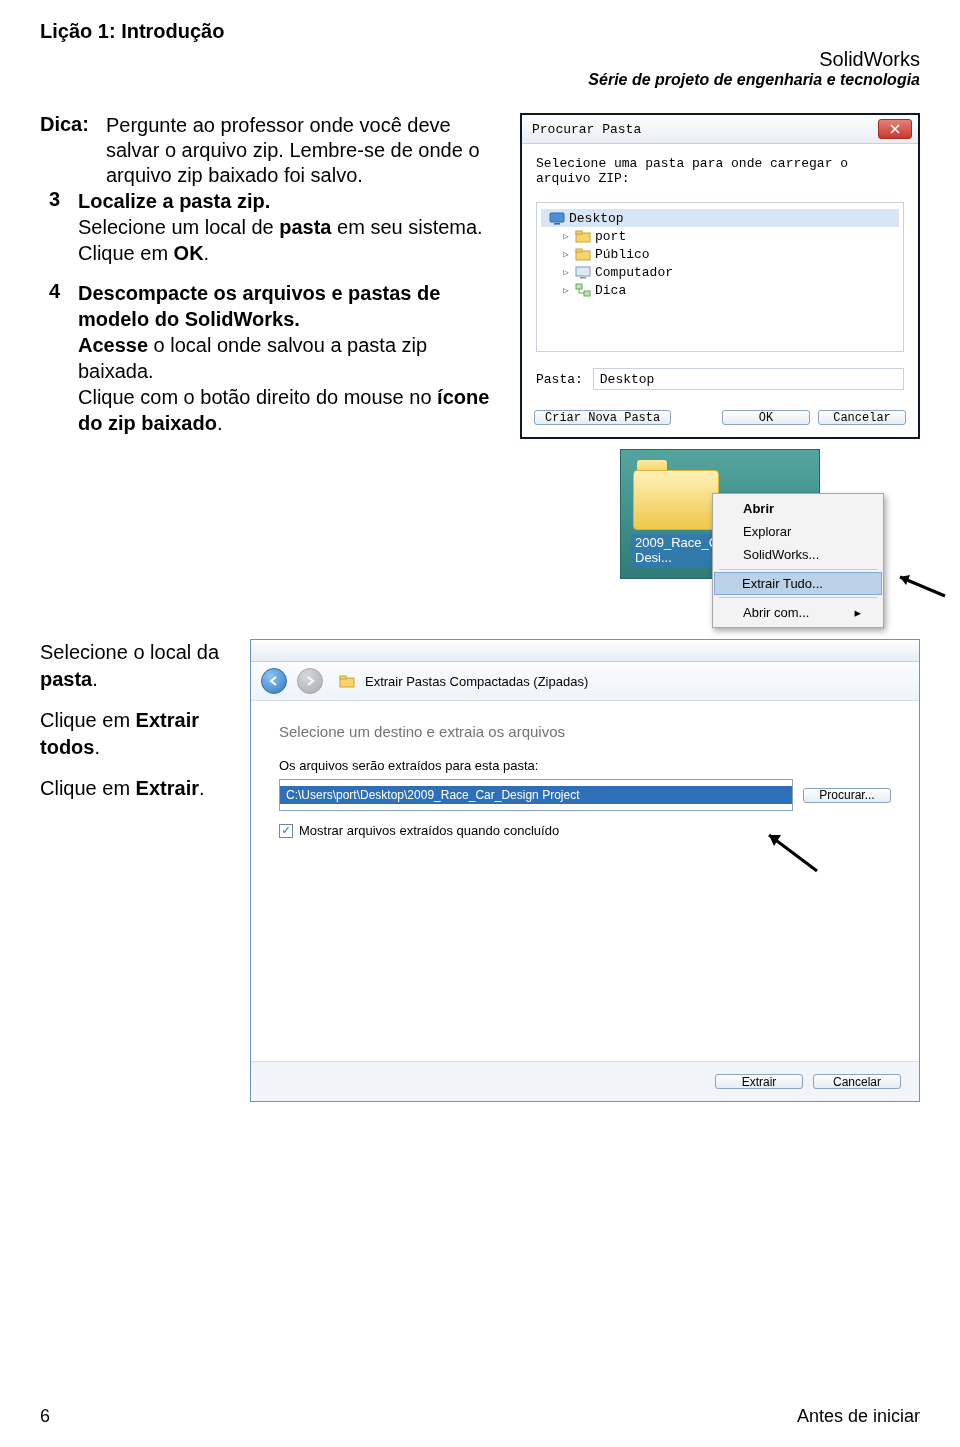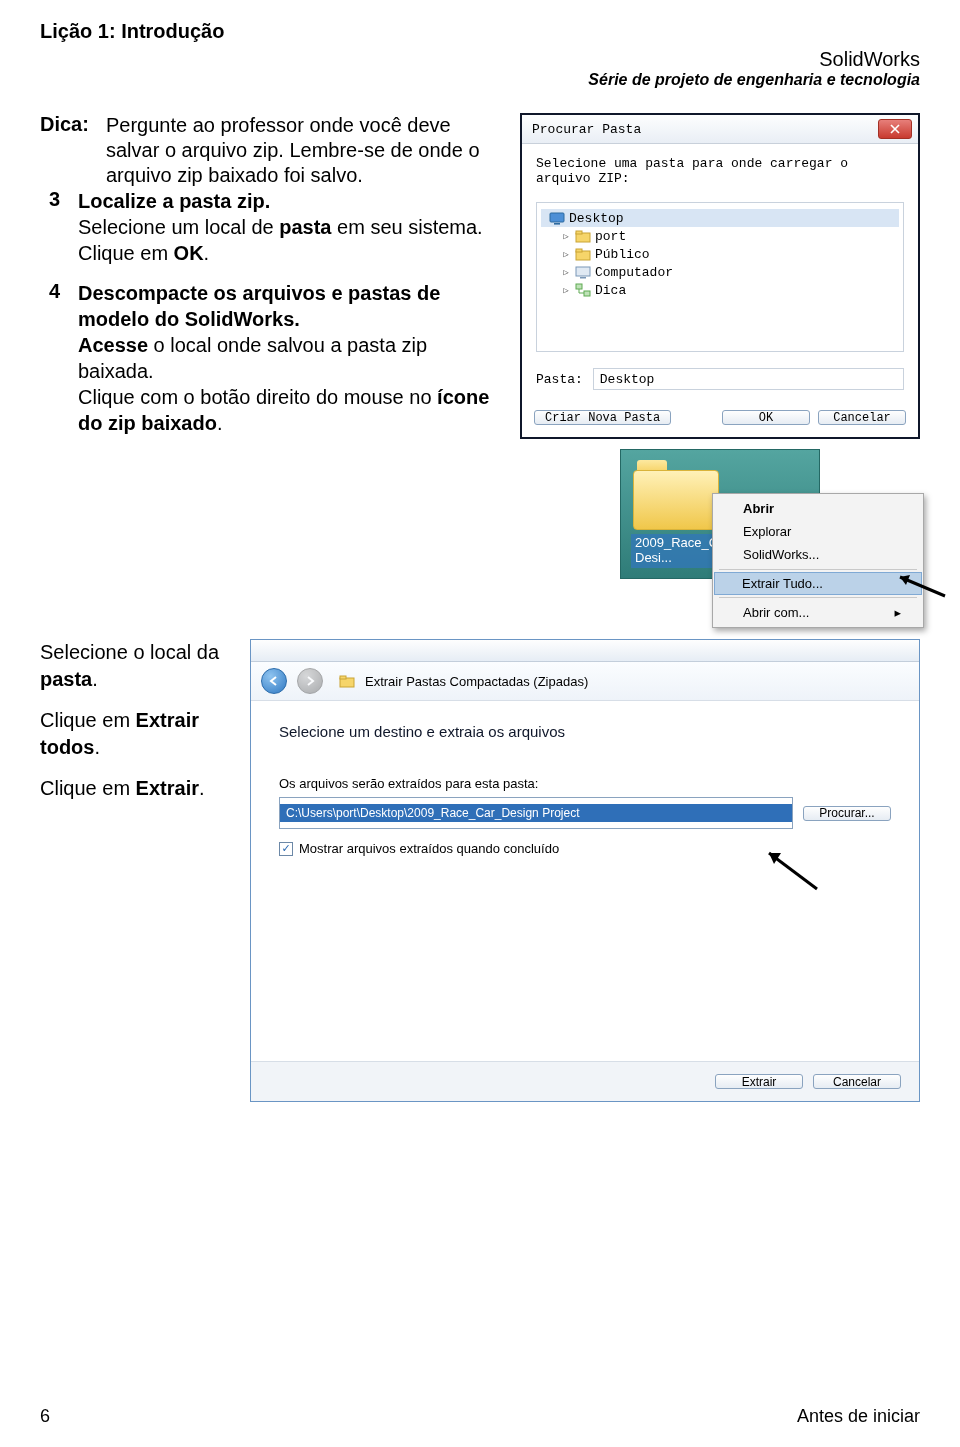--- a/index.html
+++ b/index.html
@@ -114,21 +114,21 @@
     position:absolute; left:0; top:10px; width:86px; height:60px;
     background: linear-gradient(#fff1b8,#f0c74a); border-radius:4px;
     border:1px solid #d9b33a;
   }
   .folder-label {
     position:absolute; left:10px; top:84px; color:#fff; font-size:13px; line-height:1.15;
     background: rgba(50,120,180,0.85); padding:2px 4px;
   }
   .ctxmenu {
     position: absolute; top: 44px; left: 92px;
-    width: 212px; background:#f3f3f3; border:1px solid #a8a8a8;
+    width: 172px; background:#f3f3f3; border:1px solid #a8a8a8;
     box-shadow: 2px 3px 6px rgba(0,0,0,0.35);
     padding: 3px 2px;
     font-family: "Segoe UI", Tahoma, sans-serif; font-size:13px;
   }
   .ctxmenu .mi {
     display:flex; align-items:center; justify-content:space-between;
     padding: 4px 20px 4px 28px; white-space:nowrap;
   }
   .ctxmenu .mi.first { font-weight:bold; }
   .ctxmenu .mi.hov { background: rgba(120,170,220,0.45); border:1px solid #7fa9d4; margin:-1px; padding:3px 19px 3px 27px;}
@@ -160,21 +160,21 @@
     border-bottom:1px solid #d7dee7; background:linear-gradient(#fbfdff,#eef3f9);
   }
   .navbtn {
     width:26px;height:26px;border-radius:50%;
     background:radial-gradient(circle at 35% 30%, #8fc4f0, #2f78c2);
     border:1px solid #2a6bab; display:flex;align-items:center;justify-content:center;
   }
   .navbtn.dis { filter: grayscale(1) opacity(0.55); }
   .wiz .hdr .folder-ico { margin-left:6px; }
   .wiz .wbody { padding: 22px 28px 30px 28px; min-height: 360px;}
-  .wiz .wtitle { color:#0f172a; font-size:15px; margin-bottom:36px; }
+  .wiz .wtitle { color:#737373; font-size:15px; margin-bottom:18px; }
   .wiz .wlbl { margin-bottom:6px; }
   .wiz .pathrow { display:flex; gap:10px; align-items:center; margin-bottom:12px;}
   .wiz .pathbox {
     flex:1; height:32px; border:1px solid #8aa3bf; display:flex; align-items:center;
     background:#fff;
   }
   .wiz .pathbox .sel {
     background:#2f6fb8; color:#fff; padding:2px 6px; font-size:12px; white-space:nowrap; overflow:hidden; text-overflow:ellipsis; flex:1;
   }
   .wiz .chkrow { display:flex; align-items:center; gap:6px; margin-top:6px;}

